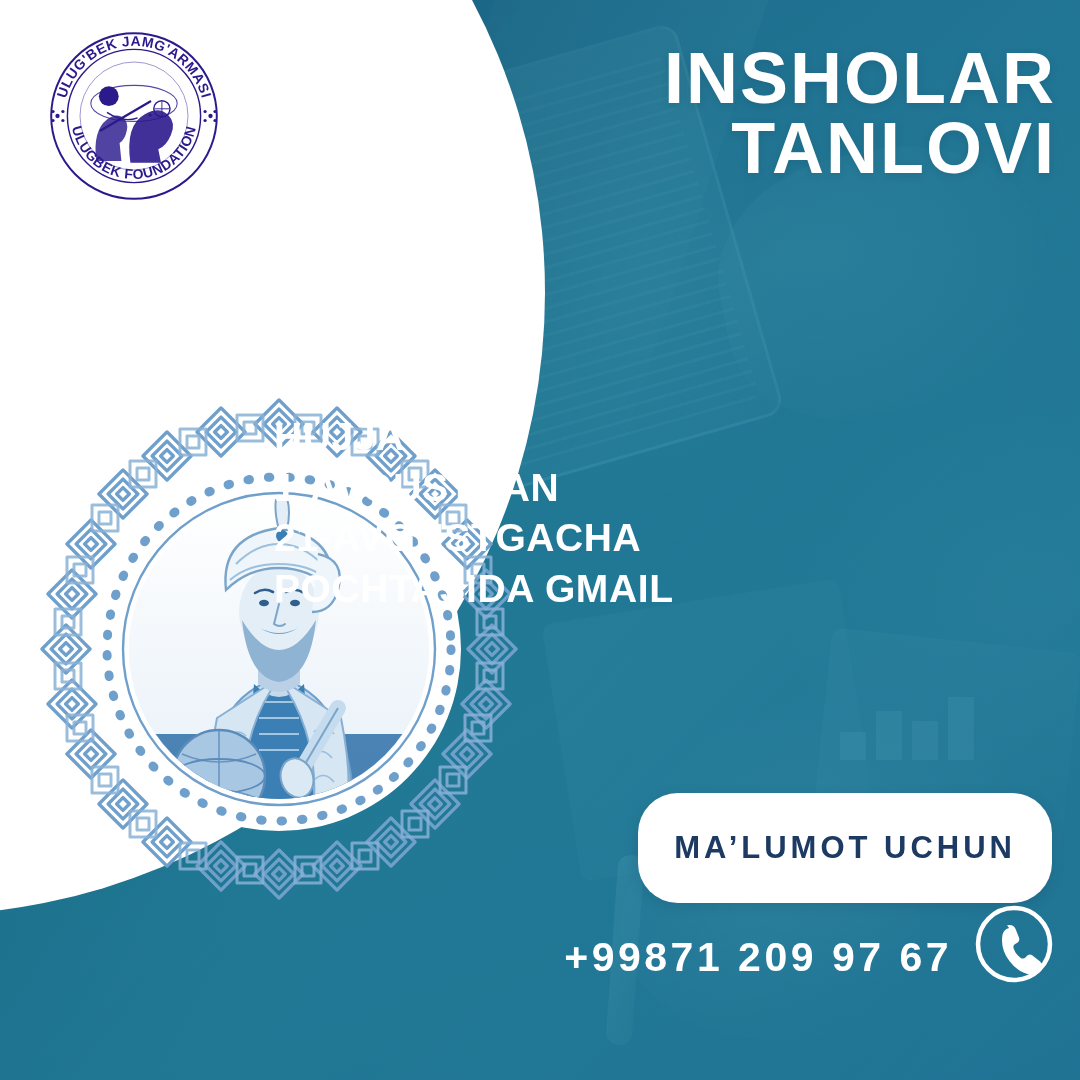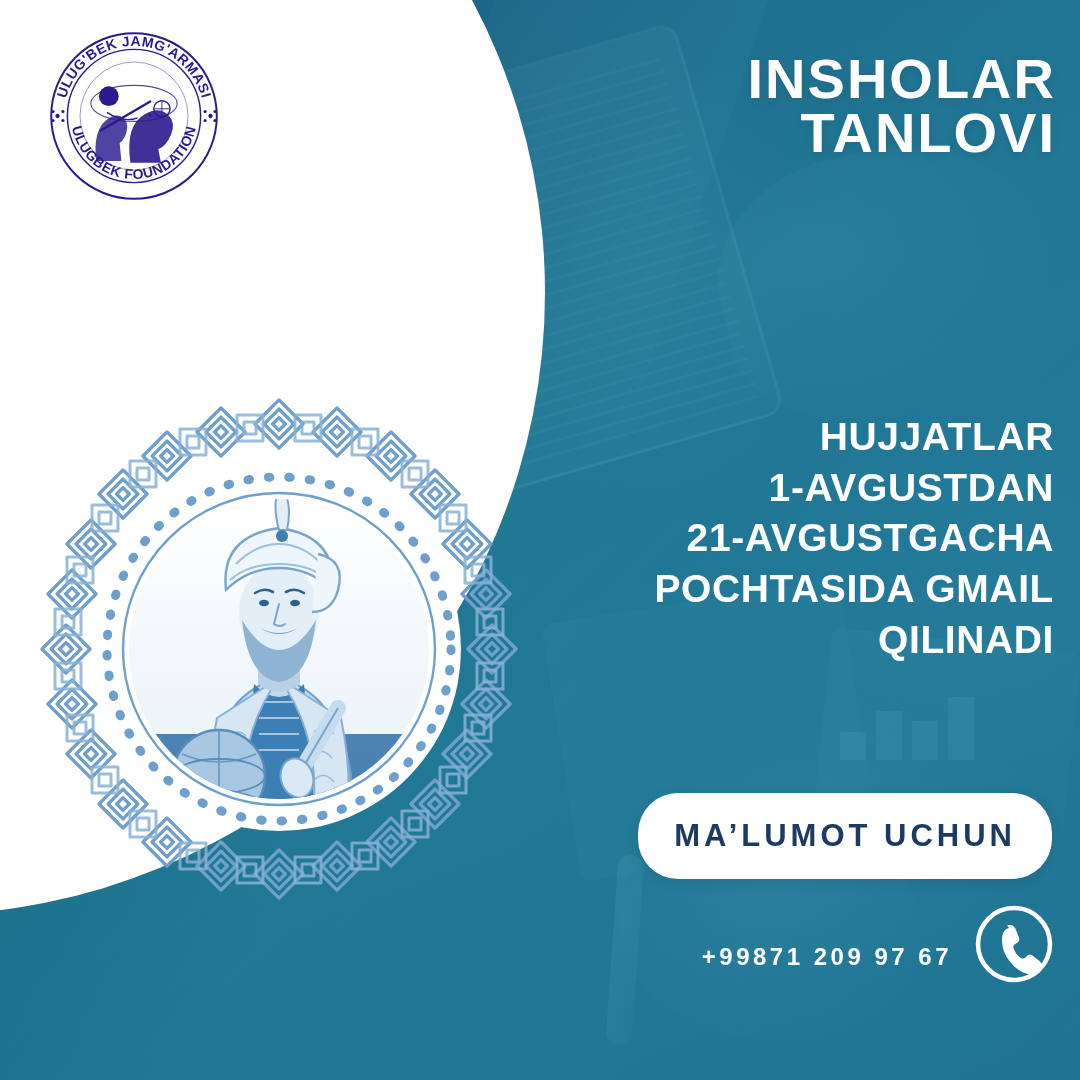--- a/index.html
+++ b/index.html
@@ -120,67 +120,66 @@
 
   
   .medallion{
     position:absolute;left:14px;top:384px;width:530px;height:530px;
   }
   .medallion svg{display:block;width:100%;height:100%;}
 
   
   .title{
     position:absolute;
-    right:24px;top:52px;
+    right:24px;top:44px;
     width:700px;
     text-align:right;
     color:#ffffff;
     font-weight:bold;
-    font-size:56px;
+    font-size:72px;
     line-height:.97;
     letter-spacing:2px;
     text-shadow:0 2px 10px rgba(0,0,0,.10);
   }
   .title .ln{display:block;}
 
   .info{
     position:absolute;
     right:26px;top:412px;
     width:780px;
-    text-align:right;
     color:#ffffff;
     font-weight:bold;
     font-size:39px;
     line-height:1.30;
     letter-spacing:.6px;
   }
   .info .ln{display:block;white-space:nowrap;}
 
   .cta-pill{
     position:absolute;
     right:28px;top:793px;
     height:78px;
-    padding:4px 36px;
+    padding:16px 36px;
     display:flex;align-items:center;
     background:#ffffff;
     border-radius:40px;
     color:#1d3a63;
     font-size:31px;
     font-weight:bold;
     letter-spacing:4px;
     box-shadow:0 3px 14px rgba(0,0,0,.10);
   }
 
   .phone-row{
     position:absolute;
     right:26px;top:904px;
     display:flex;align-items:center;gap:22px;
   }
   .phone-num{
-    color:#ffffff;font-weight:bold;font-size:24px;letter-spacing:3.5px;margin-top:26px;
+    color:#ffffff;font-weight:bold;font-size:41px;letter-spacing:3.5px;margin-top:26px;
   }
   .phone-icon{width:80px;height:80px;flex:0 0 auto;}
   .phone-icon svg{display:block;width:100%;height:100%;}
 </style>
 </head>
 <body>
 
 <div id="poster">
 
   <div class="bg-layer">
@@ -391,21 +390,20 @@
   <div class="title">
     <span class="ln">INSHOLAR</span>
     <span class="ln">TANLOVI</span>
   </div>
 
   <div class="info">
     <span class="ln">HUJJATLAR</span>
     <span class="ln">1-AVGUSTDAN</span>
     <span class="ln">21-AVGUSTGACHA</span>
     <span class="ln">POCHTASIDA GMAIL</span>
-    <span class="ln">QILINADI</span>
   </div>
 
   <div class="cta-pill">
     <span>MA’LUMOT UCHUN</span>
   </div>
 
   <div class="phone-row">
     <span class="phone-num">+99871 209 97 67</span>
     <span class="phone-icon">
       <svg viewBox="0 0 80 80" aria-hidden="true">

